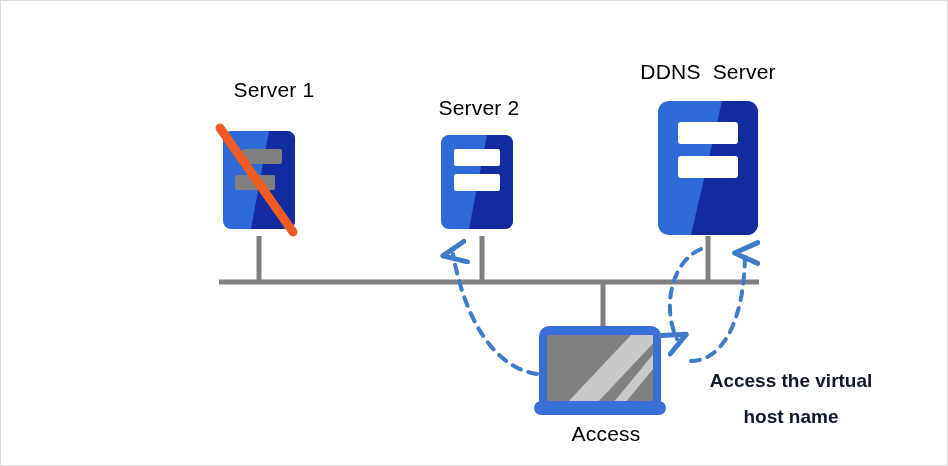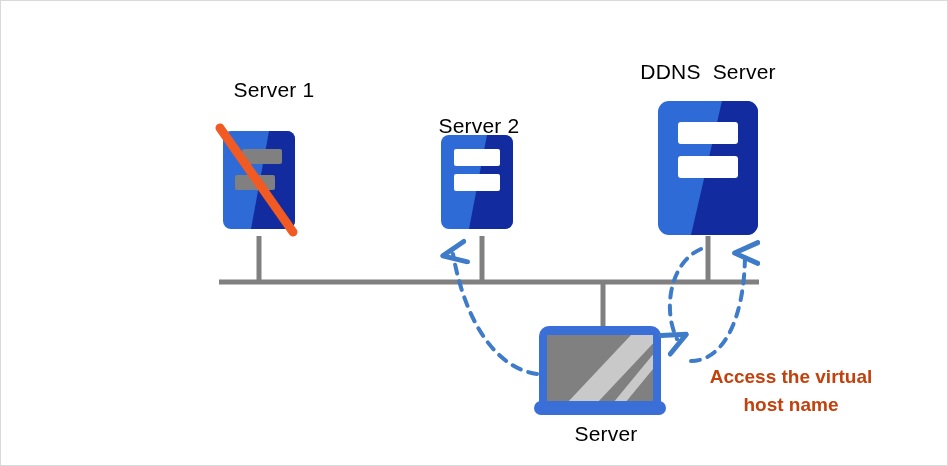--- a/index.html
+++ b/index.html
@@ -29,30 +29,30 @@
     color: #000000;
     font-family: "Liberation Sans", sans-serif;
     font-size: 21px;
     line-height: 25px;
     white-space: pre;
     text-align: center;
     letter-spacing: 0.2px;
   }
   .annotation-label {
     position: absolute;
-    color: #c2410c;
+    color: #0f172a;
     font-family: "Liberation Sans", sans-serif;
     font-size: 19px;
-    line-height: 28px;
+    line-height: 36px;
     font-weight: 700;
     text-align: center;
     white-space: pre-line;
   }
   .lbl-server1 { left: 166px; top: 76px; width: 214px; }
-  .lbl-server2 { left: 378px; top: 112px; width: 200px; text-align: center; }
+  .lbl-server2 { left: 378px; top: 94px; width: 200px; text-align: center; }
   .lbl-ddns    { left: 597px; top: 58px; width: 220px; }
   .lbl-client  { left: 505px; top: 420px; width: 200px; }
   .lbl-access  { left: 690px; top: 362px; width: 200px; }
 </style>
 </head>
 <body>
 
 <div id="canvas">
 
   <svg class="diagram-svg" viewBox="0 0 948 466">
@@ -129,18 +129,18 @@
       <path d="M 690,360 C 722,360 744,318 744,252" fill="none" stroke="#3E7BC8" stroke-width="4" stroke-dasharray="9 8" stroke-linecap="round" marker-end="url(#arrow-blue)"></path>
     </g>
   </svg>
 
   <div class="node-label lbl-server1">Server 1</div>
 
   <div class="node-label lbl-server2">Server 2</div>
 
   <div class="node-label lbl-ddns">DDNS  Server</div>
 
-  <div class="node-label lbl-client">Server</div>
+  <div class="node-label lbl-client">Access</div>
 
   <div class="annotation-label lbl-access">Access the virtual
 host name</div>
 
 </div>
 
 </body></html>

